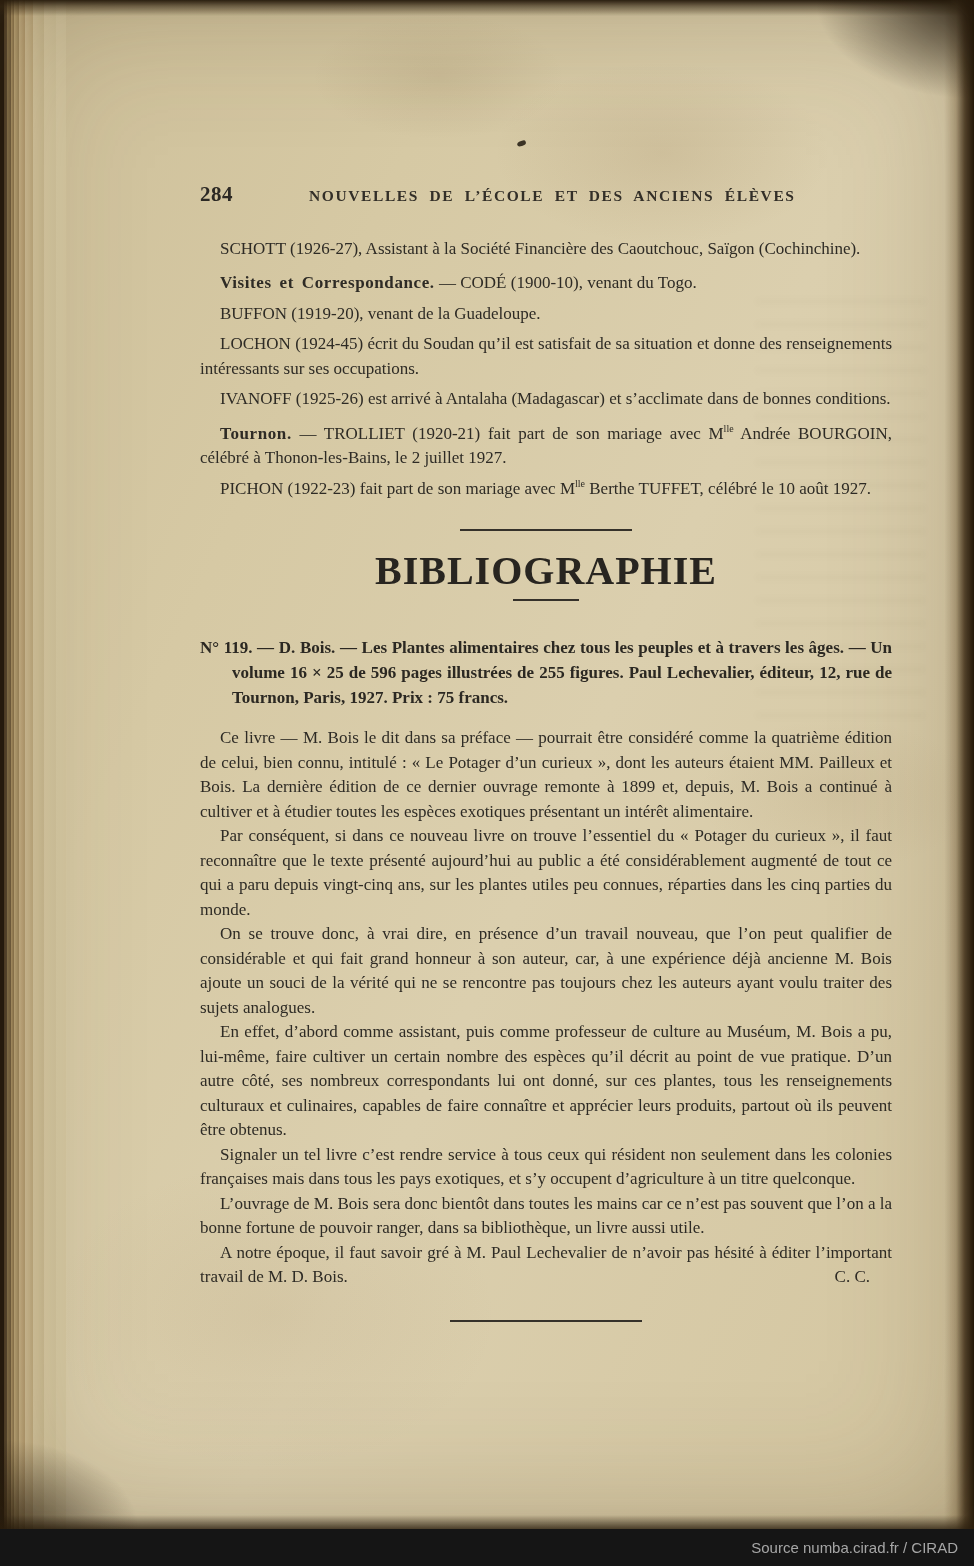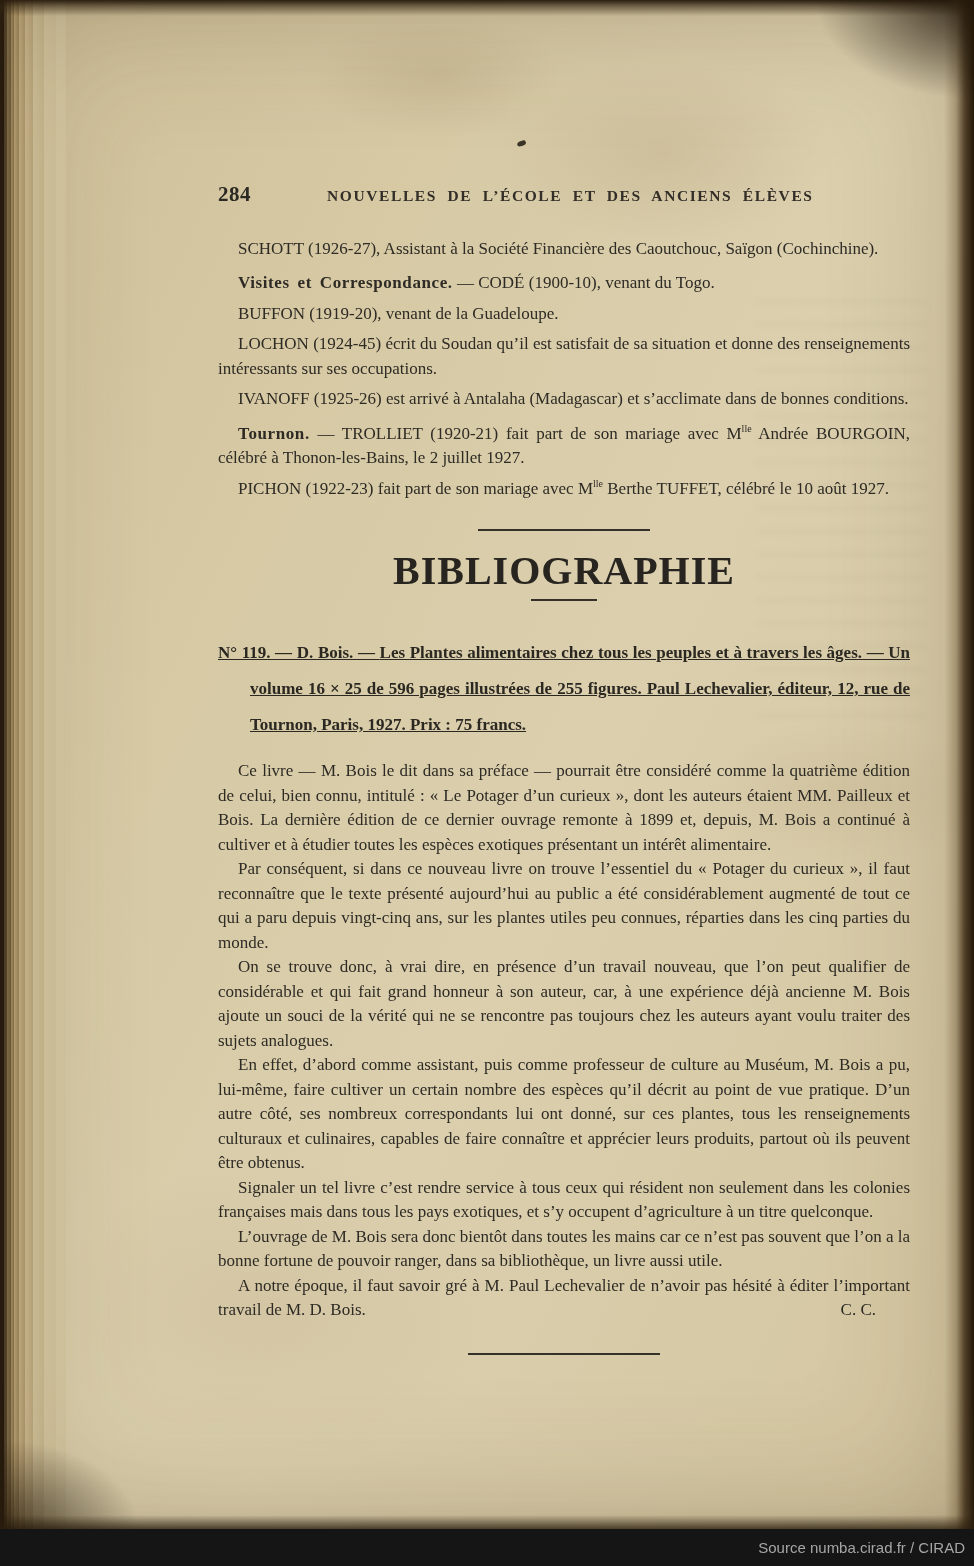--- a/index.html
+++ b/index.html
@@ -64,21 +64,21 @@
   .speck {
     position:absolute; left:517px; top:141px; width:9px; height:5px; z-index:3;
     background:#3c3426; border-radius:60% 40% 50% 50%; transform:rotate(-18deg);
   }
   .vignette {
     position:absolute; left:0; right:0; top:0; bottom:37px; z-index:4; pointer-events:none;
     box-shadow: inset 0 0 140px rgba(80,60,30,0.30), inset 0 0 26px rgba(80,60,30,0.15);
   }
   
   .content {
-    position:absolute; left:218px; top:182px; width:692px; z-index:3;
+    position:absolute; left:200px; top:182px; width:692px; z-index:3;
     color:#2e2b25; font-size:17px; line-height:24.5px; text-align:justify;
   }
   .page-header {
     display:flex; align-items:baseline; margin-bottom:28px; text-align:left;
     color:#2c2924;
   }
   .page-num { font-size:21px; font-weight:700; letter-spacing:0.5px; }
   .running-title {
     margin-left:76px; font-size:15.5px; letter-spacing:1.6px; word-spacing:5px;
     font-weight:600; color:#332f28;
@@ -90,29 +90,29 @@
   .rule { border:0; border-top:2px solid #35312a; }
   .rule-mid { width:172px; margin:28px auto 20px; }
   .rule-title { width:66px; margin:8px auto 34px; }
   .rule-end { width:192px; margin:30px auto 0; }
   .biblio-title {
     margin:10px 0 0; text-align:center; font-size:40px; font-weight:700;
     letter-spacing:1px; color:#282520; line-height:40px;
   }
   .entry {
     font-weight:700; color:#2b2822; margin:17px 0 16px;
-    padding-left:32px; text-indent:-32px; line-height:36px;text-decoration:underline;
+    padding-left:32px; text-indent:-32px; line-height:25px;
   }
   .body-text p { margin:0; text-indent:20px; }
-  .signature { float:right; margin-right:34px; }
+  .signature { float:right; margin-right:22px; }
   
   .source-bar {
     position:absolute; left:0; right:0; bottom:0; height:37px; z-index:6;
     background:#151515; box-sizing:border-box;
-    display:flex; align-items:center; justify-content:flex-end; padding-right:9px;
+    display:flex; align-items:center; justify-content:flex-end; padding-right:16px;
     font-family:"Liberation Sans","DejaVu Sans",sans-serif; font-size:15px; color:#a6a6a6;
   }
 </style>
 </head>
 <body>
 
 <div class="scan">
 
   <div class="stains"></div>
   <div class="bleed"></div>

